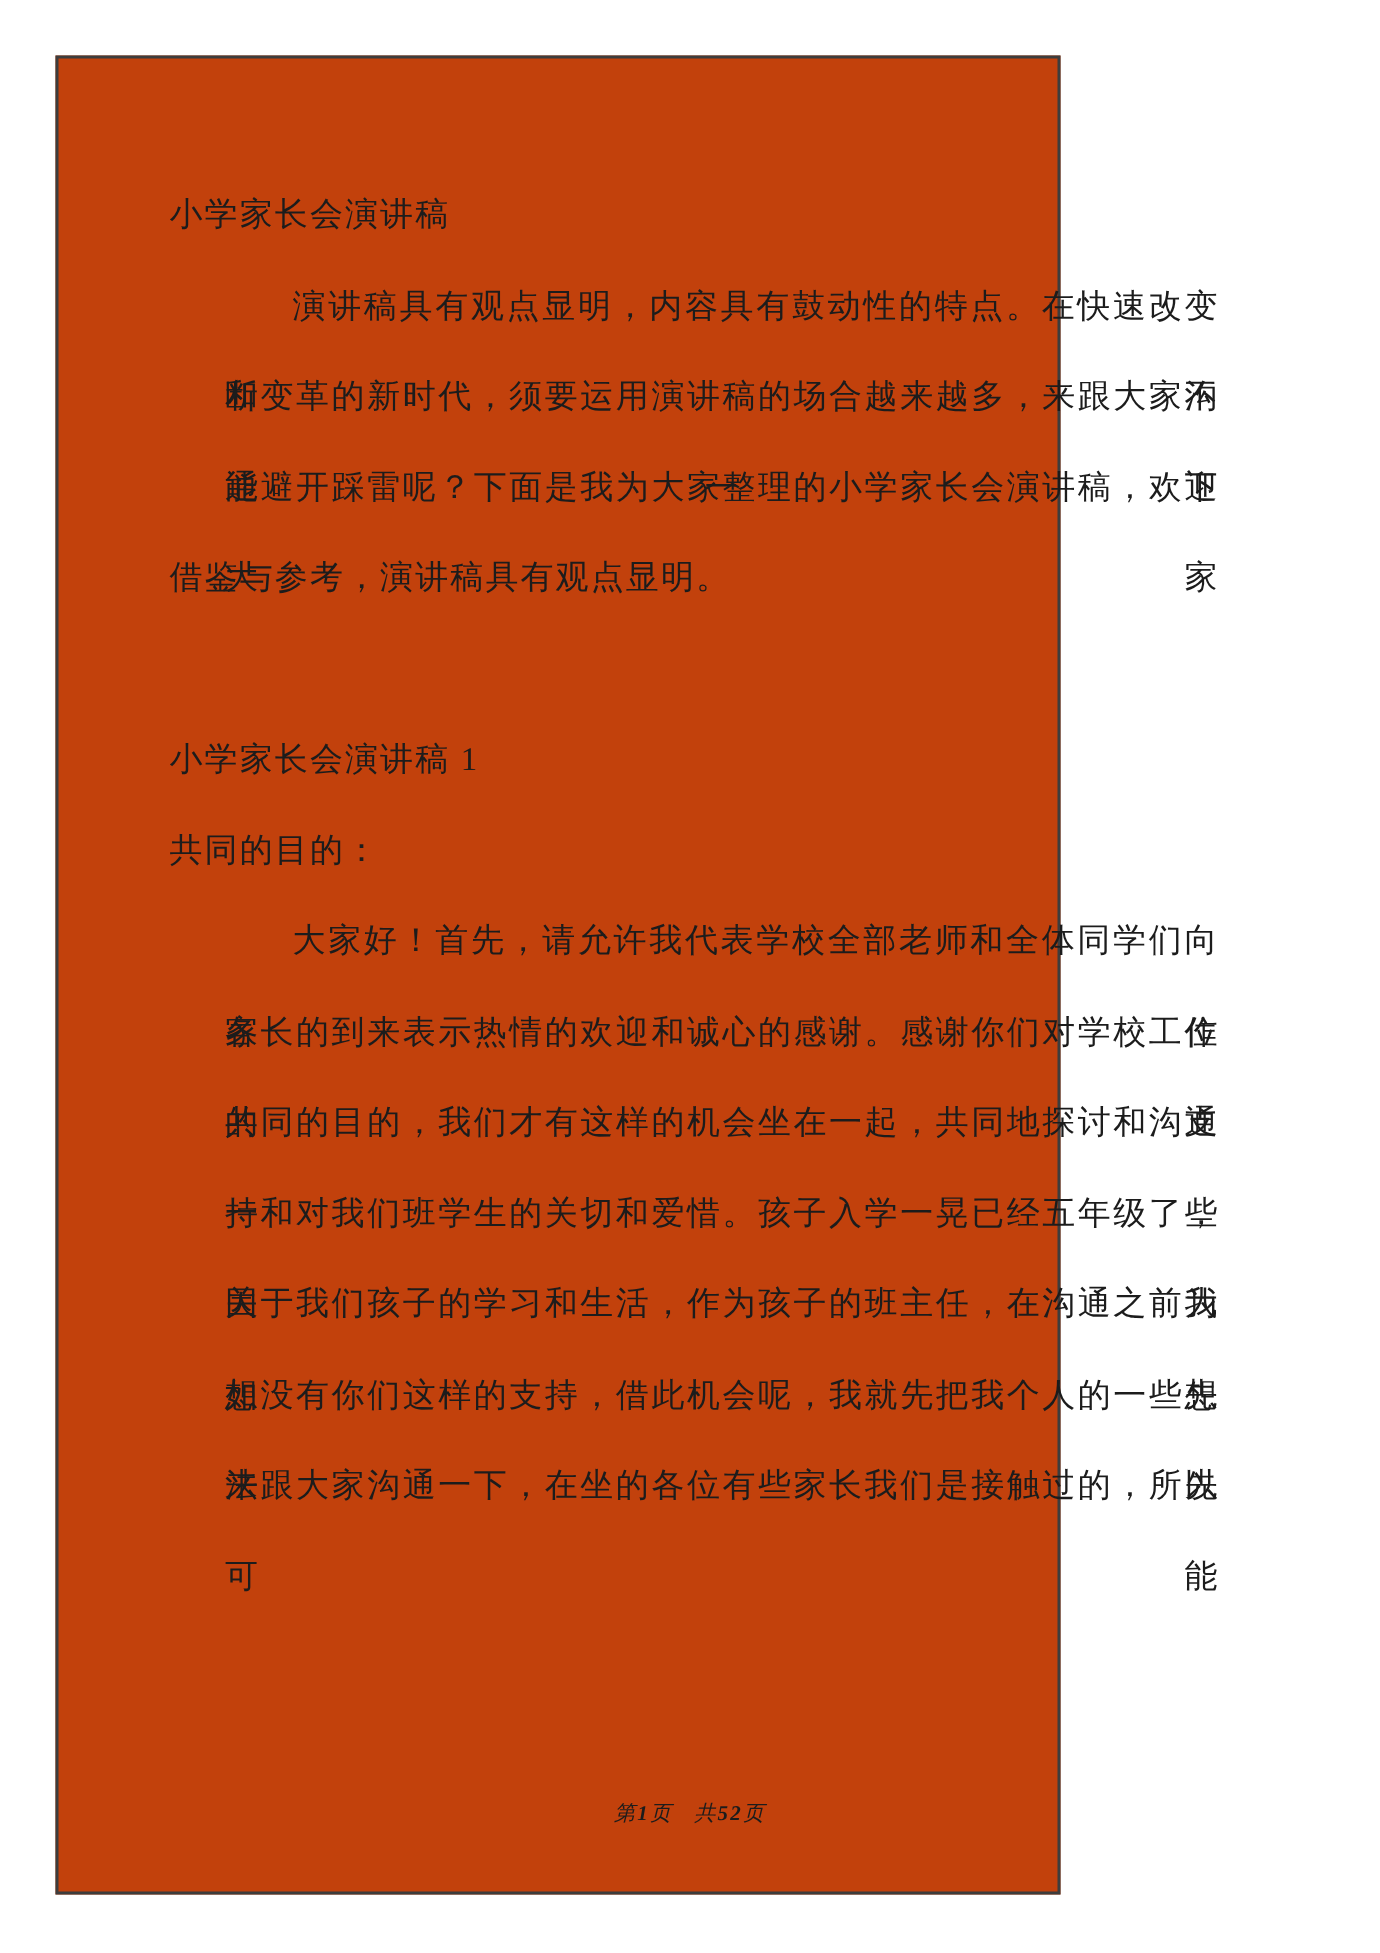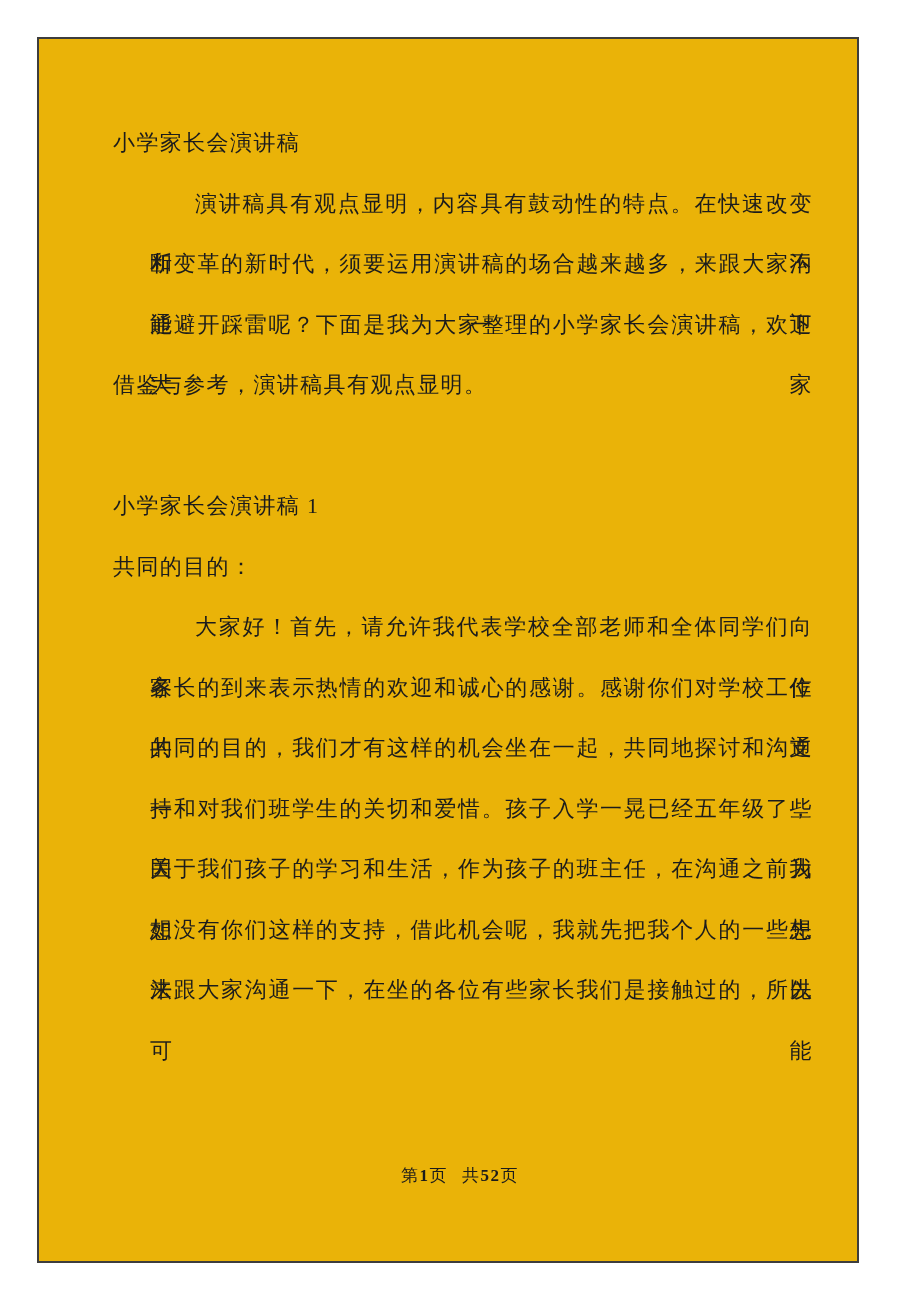--- a/index.html
+++ b/index.html
@@ -12,25 +12,25 @@
     height: 1302px;
     position: relative;
     font-family: "Liberation Serif", "DejaVu Serif", serif;
     color: #1c1c1c;
     overflow: hidden;
   }
   .sheet-border {
     position: absolute;
     left: 37px;
     top: 37px;
-    width: 822px;
+    width: 670px;
     height: 1226px;
     box-sizing: border-box;
     border: 2px solid #3d3d3d;
-    background: #eab308;
+    background: #c2410c;
   }
   .content {
     position: absolute;
     left: 74px;
     top: 74px;
     width: 700px;
   }
   .line {
     height: 60.5px;
     line-height: 60.5px;
@@ -46,27 +46,28 @@
   }
   .line.indent {
     text-indent: 45px;
   }
   .line.gap-above {
     margin-top: 60.5px;
   }
   .footer {
     position: absolute;
     left: 0;
-    top: 1164px;
+    top: 1198px;
     width: 920px;
     text-align: center;
-    font-size: 17px;
+    font-size: 14px;
     line-height: 24px;
     letter-spacing: 1.5px;
     color: #1c1c1c;
+    font-style: italic;
   }
   .footer .num {
     font-weight: bold;
     font-family: "Liberation Serif", "DejaVu Serif", serif;
   }
   .footer .gap {
     display: inline-block;
     width: 14px;
   }
 </style>

